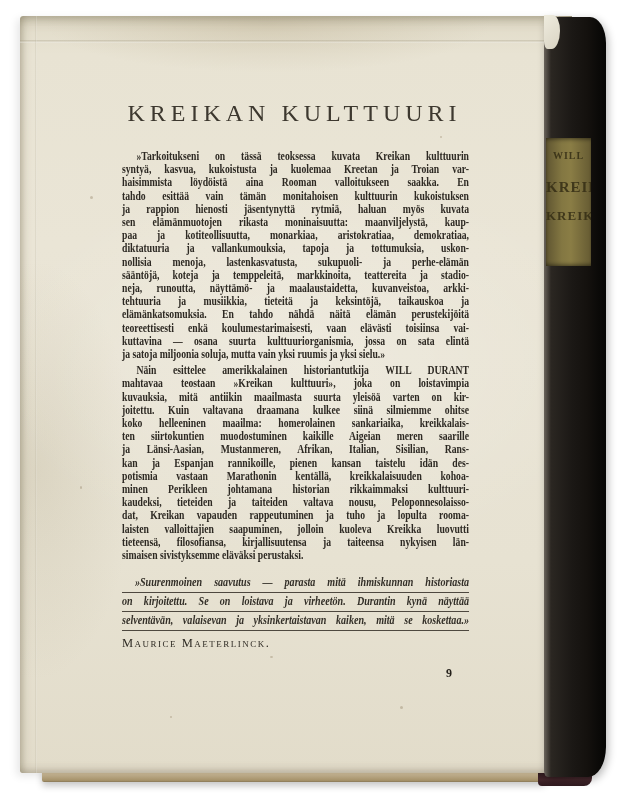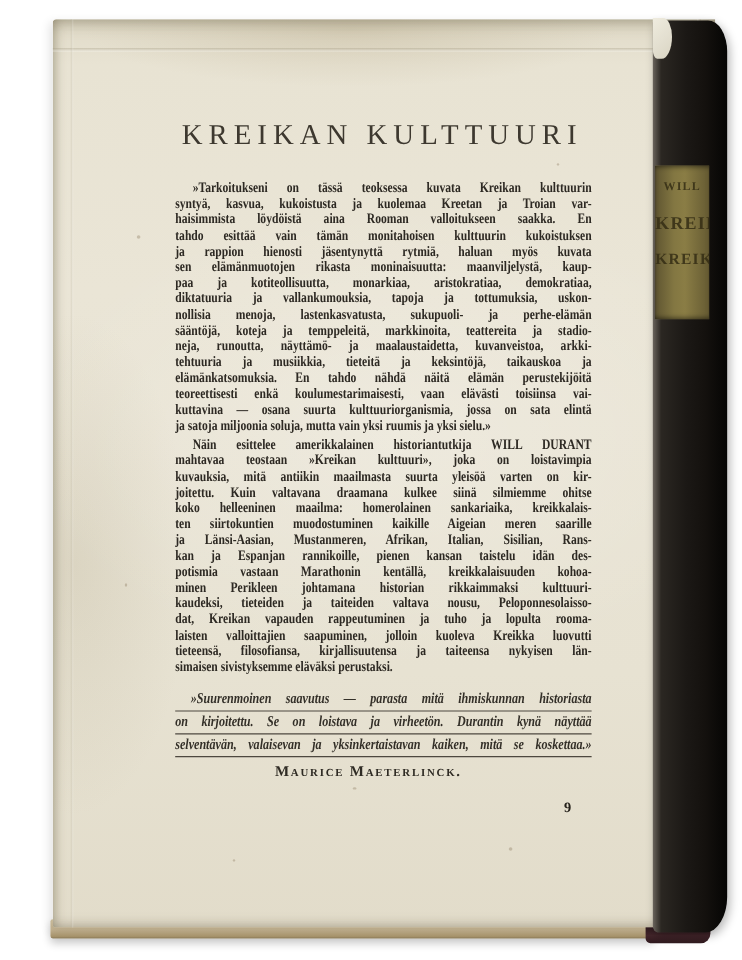--- a/index.html
+++ b/index.html
@@ -18,21 +18,21 @@
     box-shadow:0 4px 7px rgba(0,0,0,.22);
   }
   .board-sliver{
     position:absolute;left:538px;top:770px;width:54px;height:16px;
     background:linear-gradient(180deg,#2b181d,var(--board-maroon,#44262b) 60%,#301a1f);
     border-radius:0 0 8px 4px;
   }
 
   
   .cover{
-    position:absolute;left:44px;top:16px;width:552px;height:757px;
+    position:absolute;left:20px;top:16px;width:552px;height:757px;
     background:
       radial-gradient(ellipse 320px 70px at 45% 1%, rgba(175,160,125,.28), transparent 70%),
       radial-gradient(ellipse 420px 260px at 52% 46%, rgba(255,255,255,.22), transparent 75%),
       radial-gradient(ellipse 140px 300px at 3% 60%, rgba(160,148,115,.18), transparent 70%),
       linear-gradient(180deg,#e0dac7 0%,#e8e3d3 5%,var(--cover-paper,#eae5d6) 30%,#e7e2d2 72%,#e2dcca 100%);
     box-shadow:
       inset 7px 0 9px -5px rgba(120,110,85,.45),
       inset -14px 0 16px -8px rgba(110,100,75,.40),
       inset 0 10px 12px -7px rgba(120,110,85,.45),
       inset 0 -8px 10px -6px rgba(120,110,85,.35),
@@ -65,22 +65,22 @@
 
   .quote{margin-top:13px;font-size:12.5px;font-style:italic;font-weight:600;color:#332f28;}
   .quote .tline{
     text-align:justify;text-align-last:justify;
     line-height:14px;padding-bottom:3px;margin-bottom:1px;
     border-bottom:1.5px solid rgba(50,45,38,.85);
   }
   .quote .tline:first-child{text-indent:16px;}
 
   .attribution{
-    margin-top:5px;text-align:center;padding-right:25px;
-    font-variant:small-caps;font-weight:700;font-size:12.5px;letter-spacing:1.5px;
+    margin-top:5px;text-align:left;padding-right:25px;
+    font-variant:small-caps;font-weight:400;font-size:12.5px;letter-spacing:1.5px;
     color:#2f2b24;
   }
   .page-number{
     position:absolute;left:426px;top:650px;width:20px;
     font-size:12px;font-weight:700;color:#24201a;
   }
 
   
   .spine{
     position:absolute;left:544px;top:17px;width:62px;height:760px;

